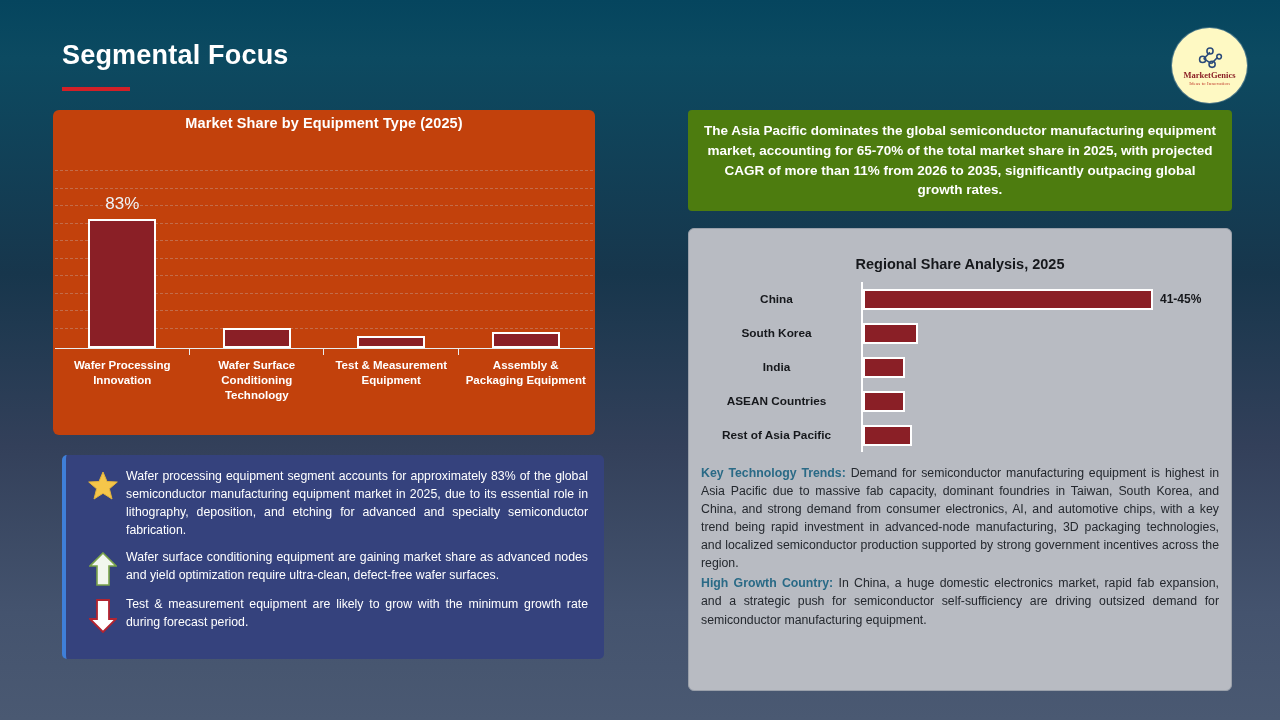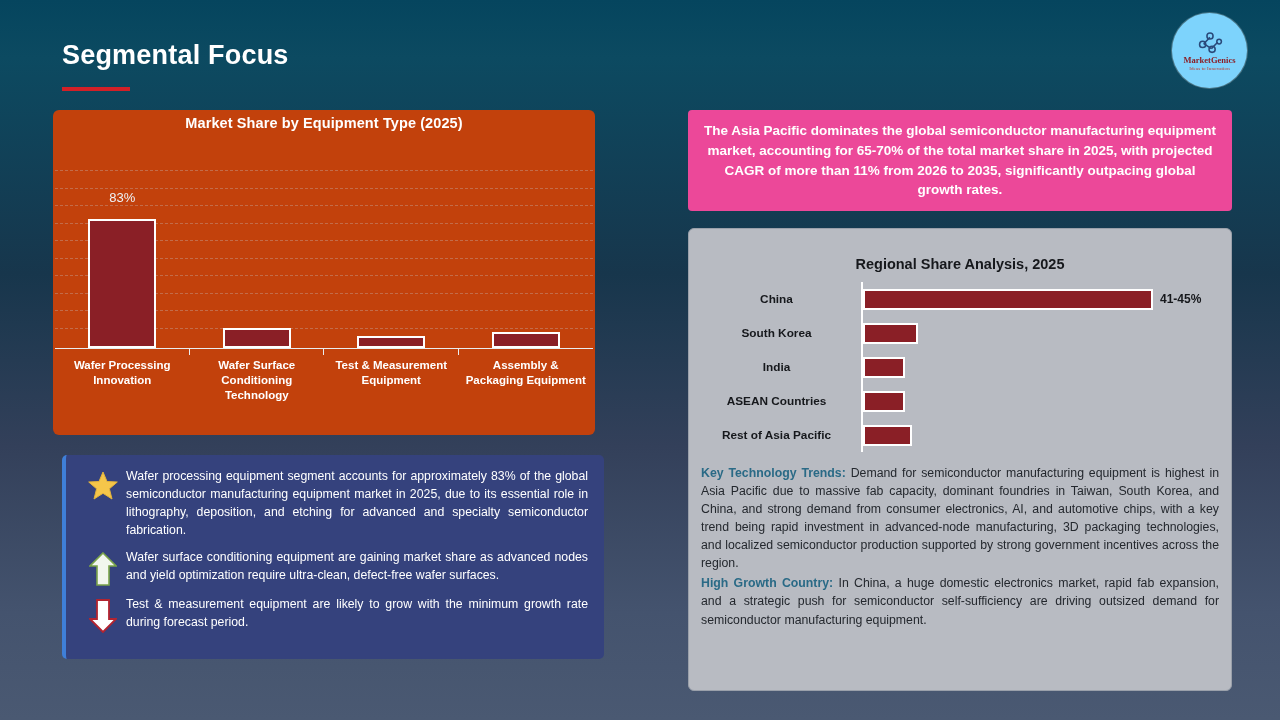--- a/index.html
+++ b/index.html
@@ -14,22 +14,22 @@
   .page-title {
     position:absolute; left:62px; top:40px;
     font-size:27px; font-weight:bold; color:#ffffff; letter-spacing:0.2px;
   }
   .title-rule {
     position:absolute; left:62px; top:87px; width:68px; height:4px; background:#d32027;
   }
 
   
   .logo {
-    position:absolute; right:33px; top:13px; width:75px; height:75px;
-    border-radius:50%; background:#7dd3fc;
+    position:absolute; right:33px; top:28px; width:75px; height:75px;
+    border-radius:50%; background:#fef9c3;
     display:flex; flex-direction:column; align-items:center; justify-content:center;
     box-shadow:0 0 0 1px rgba(255,255,255,.25);
   }
   .logo-mark { width:28px; height:24px; margin-bottom:1px; }
   .logo-name { font-size:8.5px; font-weight:bold; color:#8b1f26; font-family:"Liberation Serif", serif; line-height:1; }
   .logo-tag  { font-size:5px; color:#c0392b; font-family:"Liberation Serif", serif; margin-top:1.5px; letter-spacing:.1px;}
 
   
   .chart-panel {
     position:absolute; left:53px; top:110px; width:542px; height:325px;
@@ -45,21 +45,21 @@
   .gridlines { position:absolute; inset:0; }
   .gridline {
     position:absolute; left:2px; right:2px; height:0;
     border-top:1px dashed rgba(200,210,220,.30);
   }
   .bars-row {
     position:absolute; left:2px; right:2px; bottom:0; height:140px;
     display:flex; align-items:flex-end;
   }
   .bar-slot { flex:1; display:flex; flex-direction:column; align-items:center; justify-content:flex-end; position:relative; }
-  .bar-value { color:#eef3f7; font-size:13px; margin-bottom:14px; }
+  .bar-value { color:#eef3f7; font-size:17px; margin-bottom:5px; }
   .vbar { width:68px; background:#8a1f26; border:2px solid #ffffff; }
   .axis-line {
     position:absolute; left:2px; right:2px; top:238px; height:1px; background:#e9edf1;
   }
   .axis-ticks { position:absolute; left:2px; right:2px; top:238px; height:7px; display:flex; }
   .axis-ticks .tk { flex:1; position:relative; }
   .axis-ticks .tk::after {
     content:""; position:absolute; right:0; top:0; width:1px; height:7px; background:#e9edf1;
   }
   .axis-ticks .tk:last-child::after { display:none; }
@@ -74,21 +74,21 @@
     background:#35427d; border-radius:5px; border-left:4px solid #3f7fd8;
     padding:12px 12px 10px 14px;
   }
   .insight-item { display:flex; align-items:flex-start; margin-bottom:9px; }
   .insight-icon { width:46px; flex:0 0 46px; display:flex; justify-content:center; padding-top:4px; }
   .insight-text { color:#ffffff; font-size:12.3px; line-height:1.47; text-align:justify; padding-right:4px; }
 
   
   .callout {
     position:absolute; left:688px; top:110px; width:544px; height:101px;
-    background:#ec4899; border-radius:4px;
+    background:#4d7c0f; border-radius:4px;
     display:flex; align-items:center; justify-content:flex-end; padding:6px 14px;
   }
   .callout-text {
     color:#ffffff; font-size:13.5px; font-weight:bold; line-height:1.47; text-align:center;
   }
 
   
   .region-panel {
     position:absolute; left:688px; top:228px; width:544px; height:463px;
     background:#b8bbc2; border-radius:6px; border:1px solid #9aa0aa;

